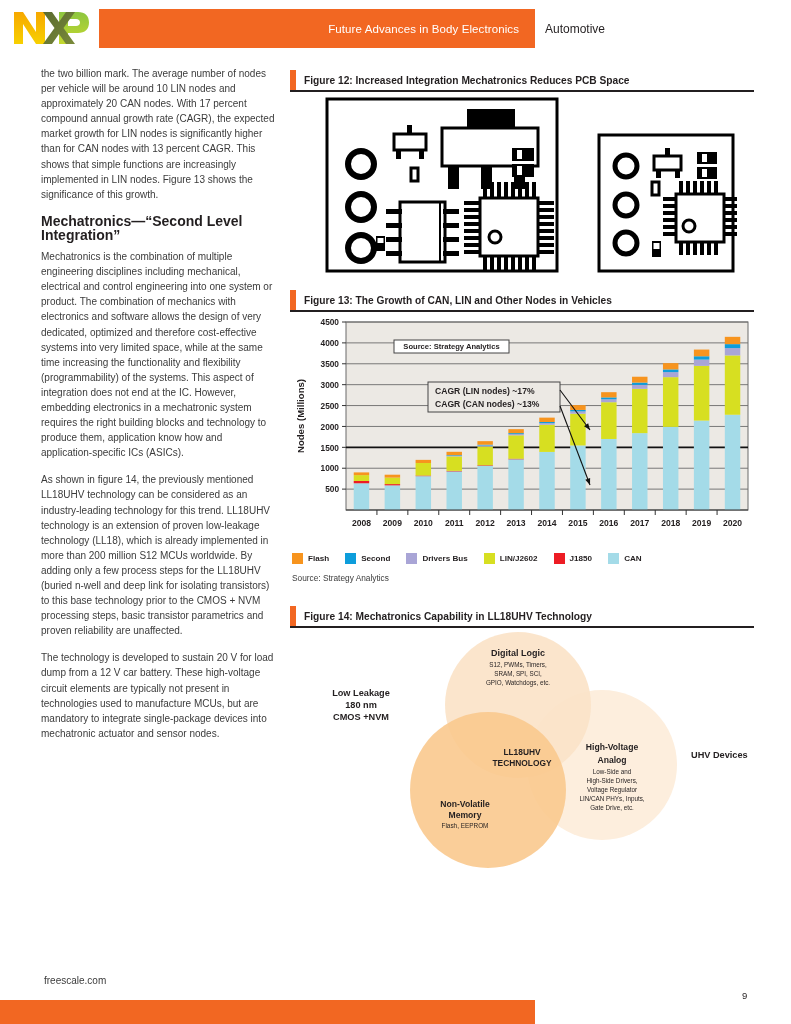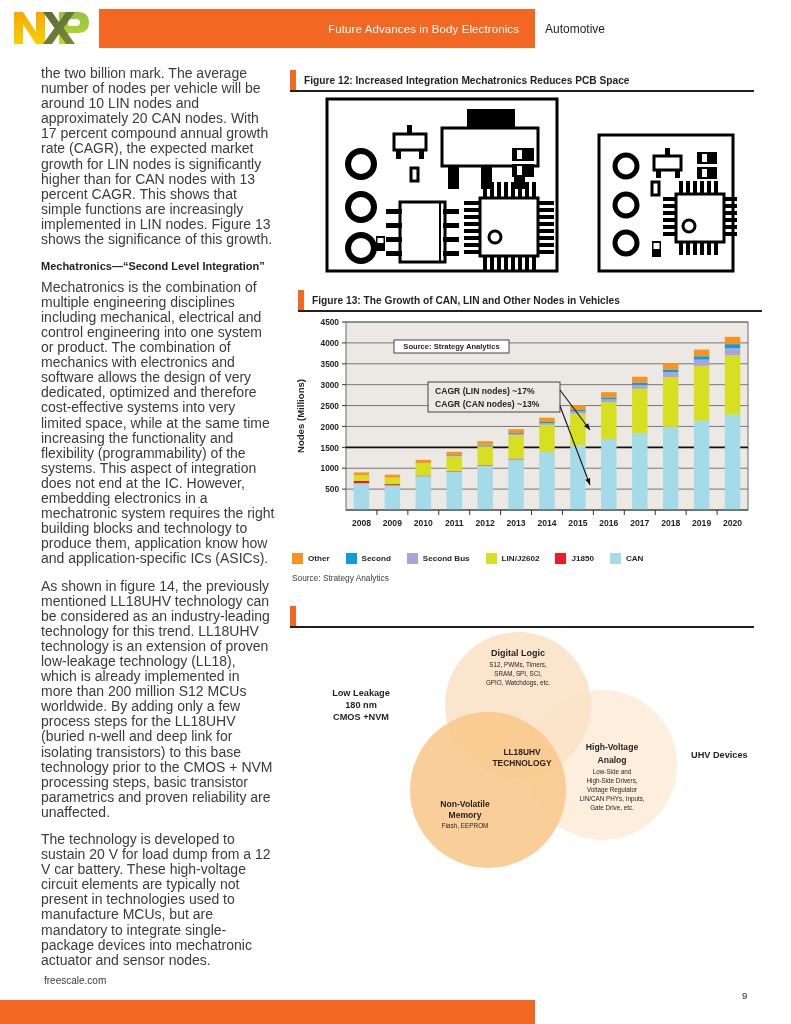--- a/index.html
+++ b/index.html
@@ -17,39 +17,39 @@
     color:#ffffff;font-size:11.5px;font-weight:normal;letter-spacing:.1px;
   }
   .header-sub{
     position:absolute;left:545px;top:9px;height:39px;display:flex;align-items:center;
     font-size:12px;color:#231f20;
   }
   .logo{position:absolute;left:12px;top:8px;width:80px;height:40px;}
   
   .col-left{position:absolute;left:41px;top:66px;width:234px;}
   .col-left p{
-    margin:0 0 12px 0;font-size:14px;line-height:15.1px;color:#3b3b3b;
+    margin:0 0 12px 0;font-size:10px;line-height:15.1px;color:#3b3b3b;
     text-align:left;
   }
   .col-left h3{
-    margin:4px 0 6px 0;font-size:11px;line-height:14.6px;font-weight:bold;color:#231f20;
+    margin:4px 0 6px 0;font-size:14px;line-height:14.6px;font-weight:bold;color:#231f20;
   }
   
   .fig-head{position:absolute;height:20px;}
   .fig-head .accent{position:absolute;left:0;top:0;width:6px;height:20px;background:#f26722;}
   .fig-head .rule{position:absolute;left:0;top:20px;width:100%;height:2px;background:#231f20;}
   .fig-head .txt{
     position:absolute;left:14px;top:0;height:20px;display:flex;align-items:center;
     font-size:10.2px;font-weight:bold;color:#231f20;white-space:nowrap;
   }
   
   #fig12-head{left:290px;top:70px;width:464px;}
   .pcb-wrap{position:absolute;left:290px;top:96px;width:464px;height:182px;}
   
-  #fig13-head{left:290px;top:290px;width:464px;margin-left:8px;}
+  #fig13-head{left:290px;top:290px;width:464px;}
   .chart-wrap{position:absolute;left:290px;top:314px;width:464px;height:230px;}
   .legend{position:absolute;left:292px;top:551px;width:464px;height:14px;
           display:flex;align-items:center;font-size:8px;}
   .legend .item{display:flex;align-items:center;margin-right:16px;}
   .legend .sw{width:11px;height:11px;margin-right:5px;display:inline-block;}
   .legend .lb{font-size:8.1px;font-weight:bold;color:#231f20;white-space:nowrap;}
   .src-note{position:absolute;left:292px;top:573px;font-size:8.3px;color:#3b3b3b;}
   
   #fig14-head{left:290px;top:606px;width:464px;}
   .venn-wrap{position:absolute;left:290px;top:630px;width:464px;height:240px;}
@@ -371,47 +371,48 @@
         <polygon points="300,116 294.02245390186596,112.35734401230607 298.17676315929134,109.24161206923702" fill="#111"></polygon>
         <line x1="270" y1="92" x2="300" y2="171" stroke="#111" stroke-width="1.1"></line>
         <polygon points="300,171 295.2648807128374,165.84455187822238 300.1195137957582,164.0010203277461" fill="#111"></polygon>
       </g>
   </svg>
 </div>
 
 <div class="legend">
     <div class="item">
       <span class="sw" style="background: rgb(247, 148, 30);"></span>
-      <span class="lb">Other</span>
+      <span class="lb">Flash</span>
     </div>
     <div class="item">
       <span class="sw" style="background: rgb(13, 157, 219);"></span>
       <span class="lb">Second</span>
     </div>
     <div class="item">
       <span class="sw" style="background: rgb(169, 165, 214);"></span>
-      <span class="lb">Second Bus</span>
+      <span class="lb">Drivers Bus</span>
     </div>
     <div class="item">
       <span class="sw" style="background: rgb(215, 223, 33);"></span>
       <span class="lb">LIN/J2602</span>
     </div>
     <div class="item">
       <span class="sw" style="background: rgb(237, 28, 36);"></span>
       <span class="lb">J1850</span>
     </div>
     <div class="item">
       <span class="sw" style="background: rgb(164, 219, 232);"></span>
       <span class="lb">CAN</span>
     </div>
   </div>
 <div class="src-note">Source: Strategy Analytics</div>
 
 <div class="fig-head" id="fig14-head">
   <div class="accent"></div>
+  <div class="txt">Figure 14: Mechatronics Capability in LL18UHV Technology</div>
   <div class="rule"></div>
 </div>
 
 <div class="venn-wrap">
   <svg width="464" height="240" viewBox="0 0 464 240">
 
     <circle cx="312" cy="135" r="75" fill="#fdeedd"></circle>
     <circle cx="228" cy="75" r="73" fill="#fbe3c8" opacity="0.92"></circle>
     <circle cx="198" cy="160" r="78" fill="#f9c98e" opacity="0.9"></circle>
 

